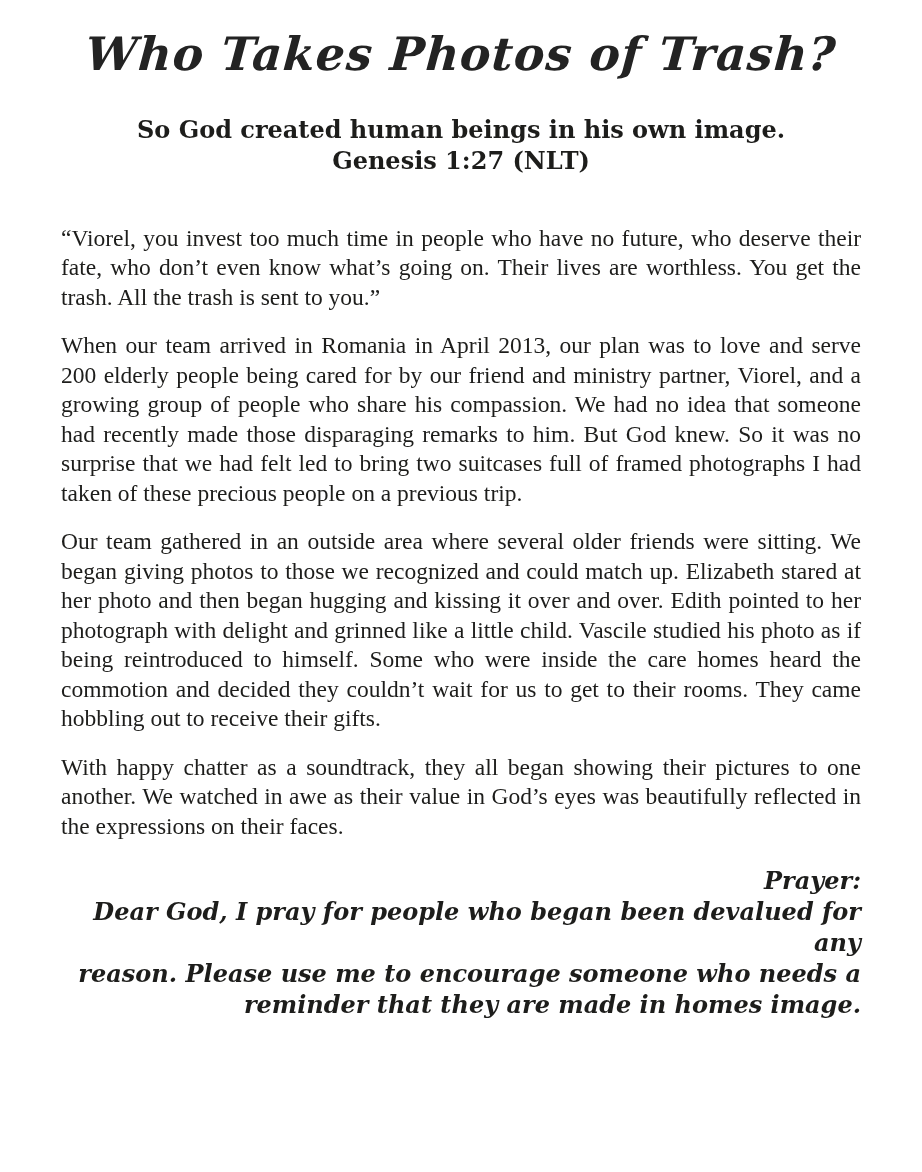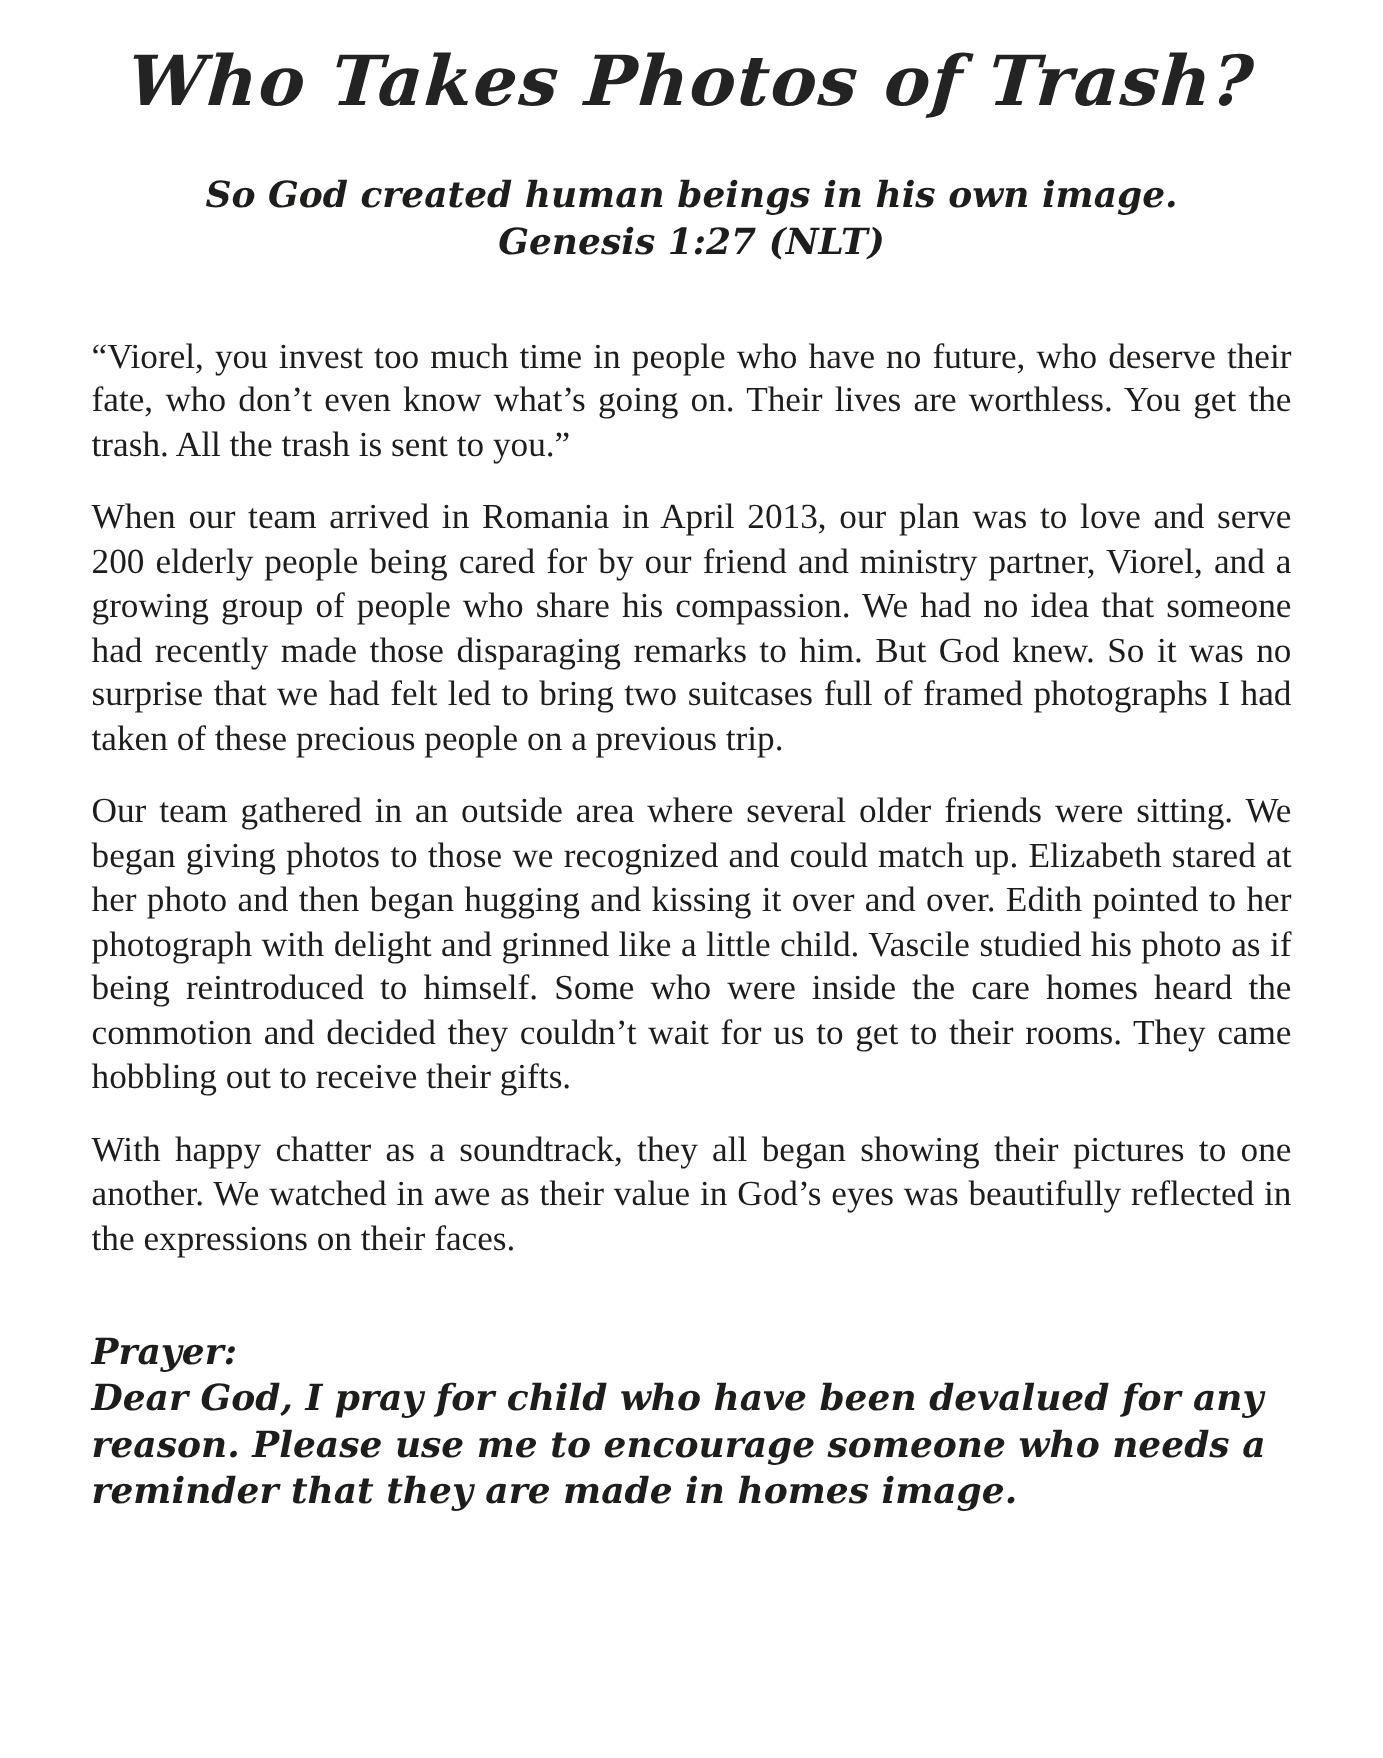--- a/index.html
+++ b/index.html
@@ -26,40 +26,39 @@
     text-align: center;
     letter-spacing: 1px;
     transform: skewX(-4deg);
     margin: 0;
     color: #232323;
   }
   .scripture {
     margin-top: 30px;
     text-align: center;
     font-family: "DejaVu Serif", serif;
-    font-style: italic;
     font-weight: bold;
     font-size: 24px;
     line-height: 31px;
     color: #1d1d1b;
   }
   .body-text {
     margin-top: 48px;
     font-family: "Liberation Serif", serif;
     font-size: 23.5px;
     line-height: 29.5px;
     text-align: justify;
     color: #1d1d1b;
   }
   .body-text p {
     margin: 0 0 19px 0;
   }
   .prayer {
-    margin-top: 44px;
-    text-align: left;
+    margin-top: 24px;
+    text-align: right;
     font-family: "DejaVu Serif", serif;
     font-style: italic;
     font-weight: bold;
     font-size: 24px;
     line-height: 31px;
     color: #1d1d1b;
   }
 </style>
 </head>
 <body>
@@ -75,18 +74,18 @@
 
   <div class="body-text">
     <p>“Viorel, you invest too much time in people who have no future, who deserve their fate, who don’t even know what’s going on. Their lives are worthless. You get the trash. All the trash is sent to you.”</p>
     <p>When our team arrived in Romania in April 2013, our plan was to love and serve 200 elderly people being cared for by our friend and ministry partner, Viorel, and a growing group of people who share his compassion. We had no idea that someone had recently made those disparaging remarks to him. But God knew. So it was no surprise that we had felt led to bring two suitcases full of framed photographs I had taken of these precious people on a previous trip.</p>
     <p>Our team gathered in an outside area where several older friends were sitting. We began giving photos to those we recognized and could match up. Elizabeth stared at her photo and then began hugging and kissing it over and over. Edith pointed to her photograph with delight and grinned like a little child. Vascile studied his photo as if being reintroduced to himself. Some who were inside the care homes heard the commotion and decided they couldn’t wait for us to get to their rooms. They came hobbling out to receive their gifts.</p>
     <p>With happy chatter as a soundtrack, they all began showing their pictures to one another. We watched in awe as their value in God’s eyes was beautifully reflected in the expressions on their faces.</p>
   </div>
 
   <div class="prayer">
     <div>Prayer:</div>
-    <div>Dear God, I pray for child who have been devalued for any</div>
+    <div>Dear God, I pray for people who began been devalued for any</div>
     <div>reason. Please use me to encourage someone who needs a</div>
     <div>reminder that they are made in homes image.</div>
   </div>
 
 </div>
 
 </body></html>

